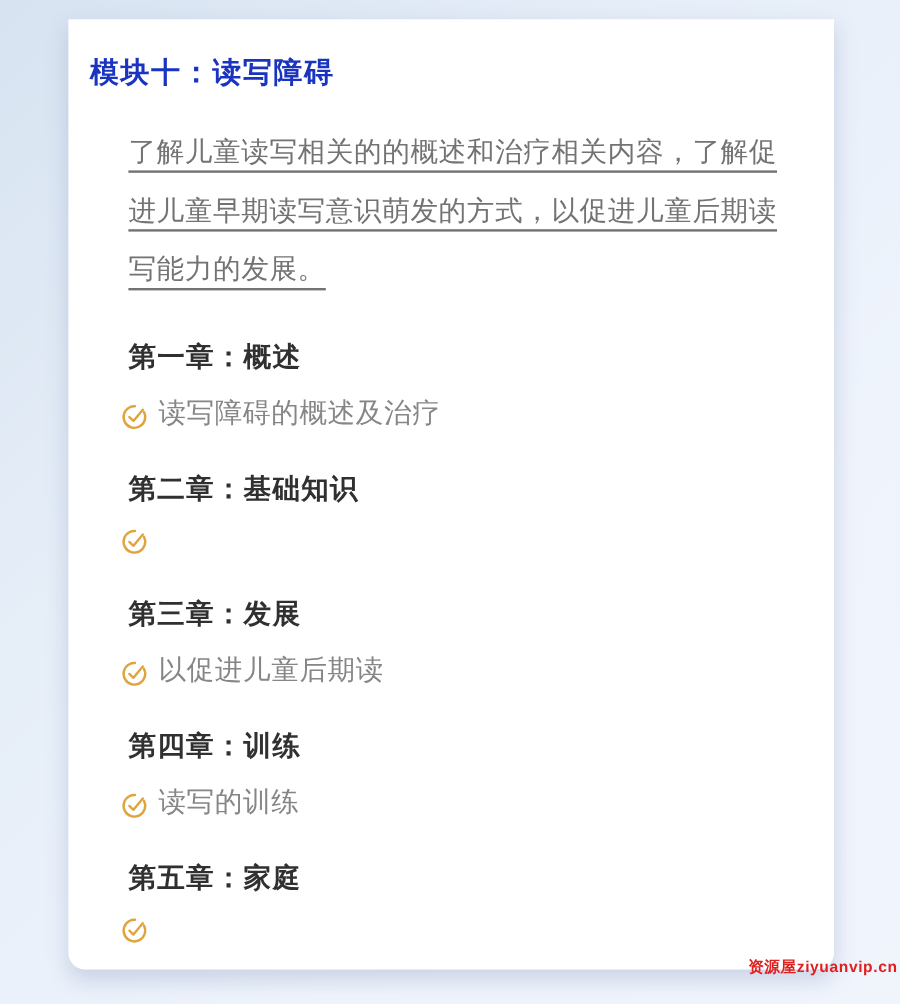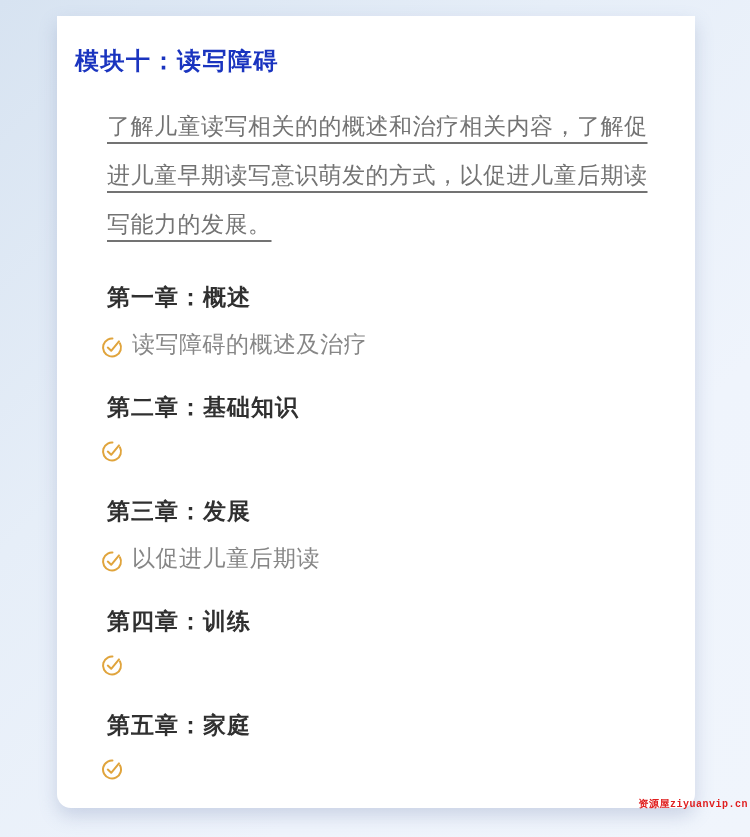--- a/index.html
+++ b/index.html
@@ -74,23 +74,23 @@
     flex: 0 0 auto;
     width: 24px;
     height: 24px;
     margin-left: -7px;
     display: inline-block;
   }
   .watermark {
     position: absolute;
     right: 2px;
     top: 797px;
-    font-family: Liberation Mono, monospace;
+    font-family: Liberation Sans, sans-serif;
     font-weight: 700;
-    font-size: 10px;
+    font-size: 13px;
     color: #e01f1f;
     letter-spacing: 0.5px;
   }
 </style>
 </head>
 <body>
 
 <div class="card">
 
   <div class="module-title">模块十：读写障碍</div>
@@ -128,20 +128,21 @@
       </svg>
       <span>以促进儿童后期读</span>
     </div>
 
     <div class="chapter-heading">第四章：训练</div>
     <div class="chapter-item">
       <svg class="check-icon" viewBox="0 0 24 24" fill="none" xmlns="http://www.w3.org/2000/svg">
         <circle cx="12" cy="12.5" r="9" stroke="#e0a43c" stroke-width="2" stroke-linecap="round" stroke-dasharray="47 9.6" transform="rotate(-28 12 12.5)"></circle>
         <path d="M7.8 12.6 L11.2 15.8 L19 6.4" stroke="#e0a43c" stroke-width="2" stroke-linecap="round" stroke-linejoin="round"></path>
       </svg>
+      <span>读写的训练</span>
     </div>
 
     <div class="chapter-heading">第五章：家庭</div>
     <div class="chapter-item">
       <svg class="check-icon" viewBox="0 0 24 24" fill="none" xmlns="http://www.w3.org/2000/svg">
         <circle cx="12" cy="12.5" r="9" stroke="#e0a43c" stroke-width="2" stroke-linecap="round" stroke-dasharray="47 9.6" transform="rotate(-28 12 12.5)"></circle>
         <path d="M7.8 12.6 L11.2 15.8 L19 6.4" stroke="#e0a43c" stroke-width="2" stroke-linecap="round" stroke-linejoin="round"></path>
       </svg>
     </div>
 

